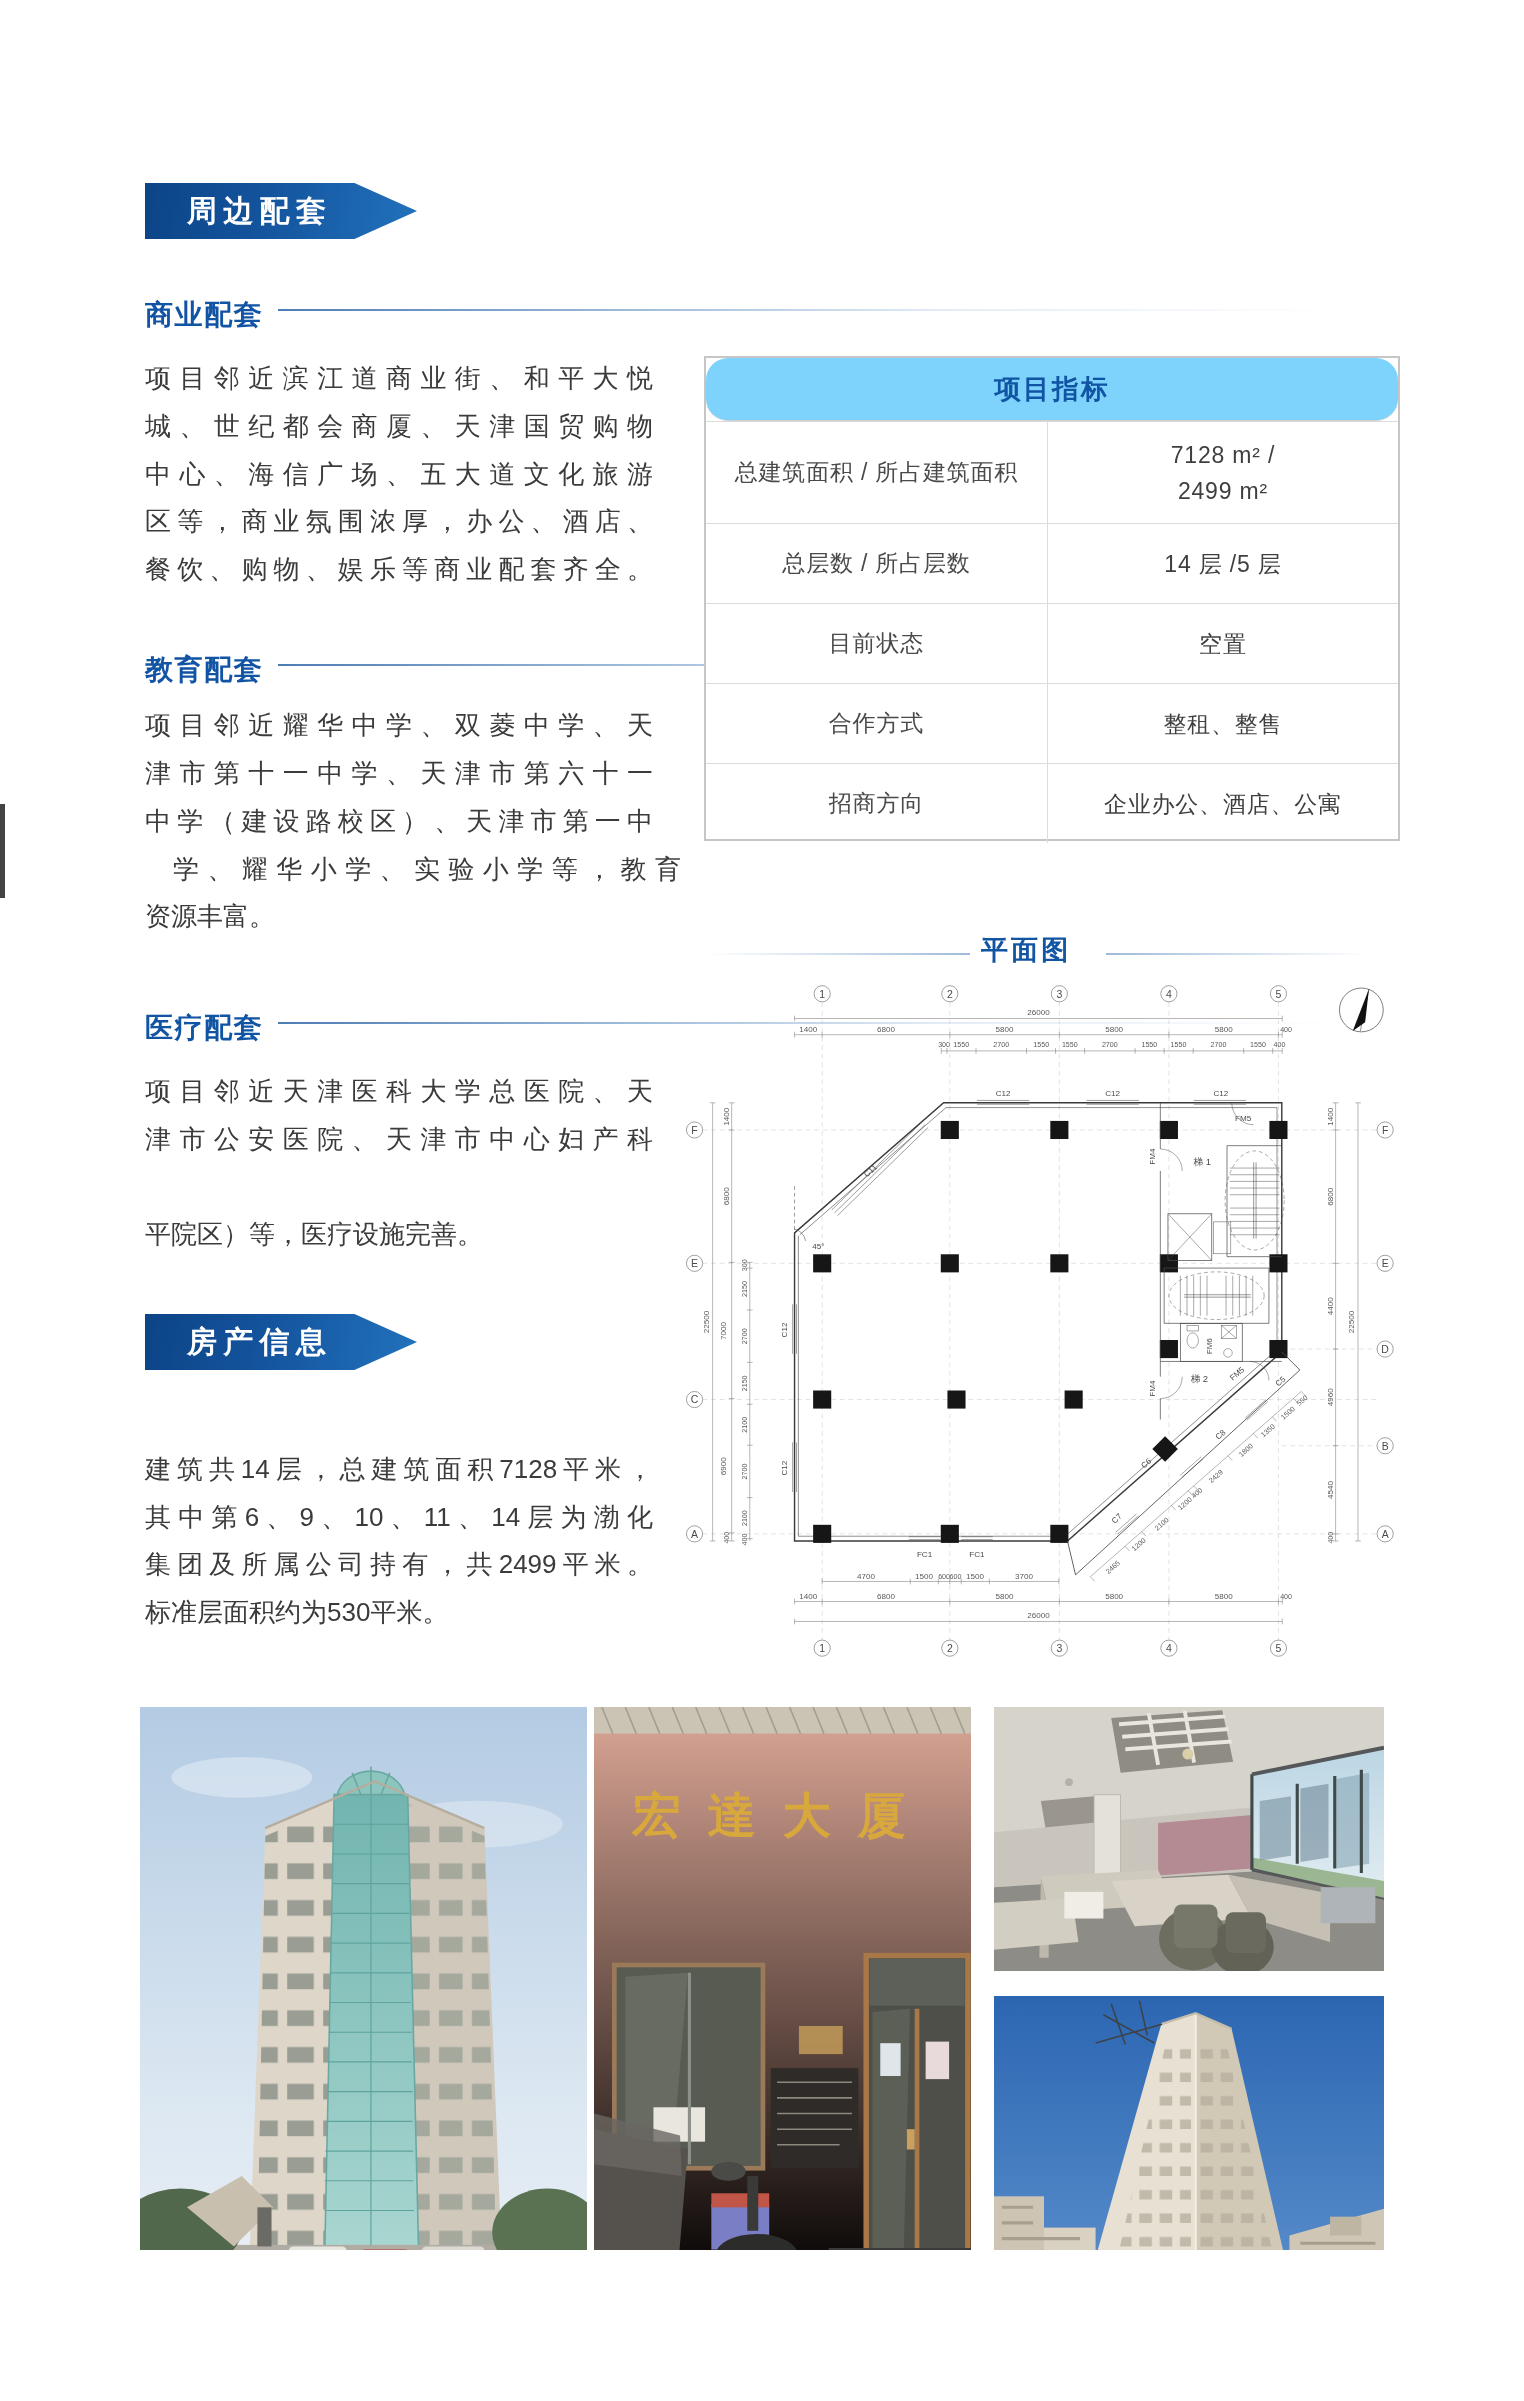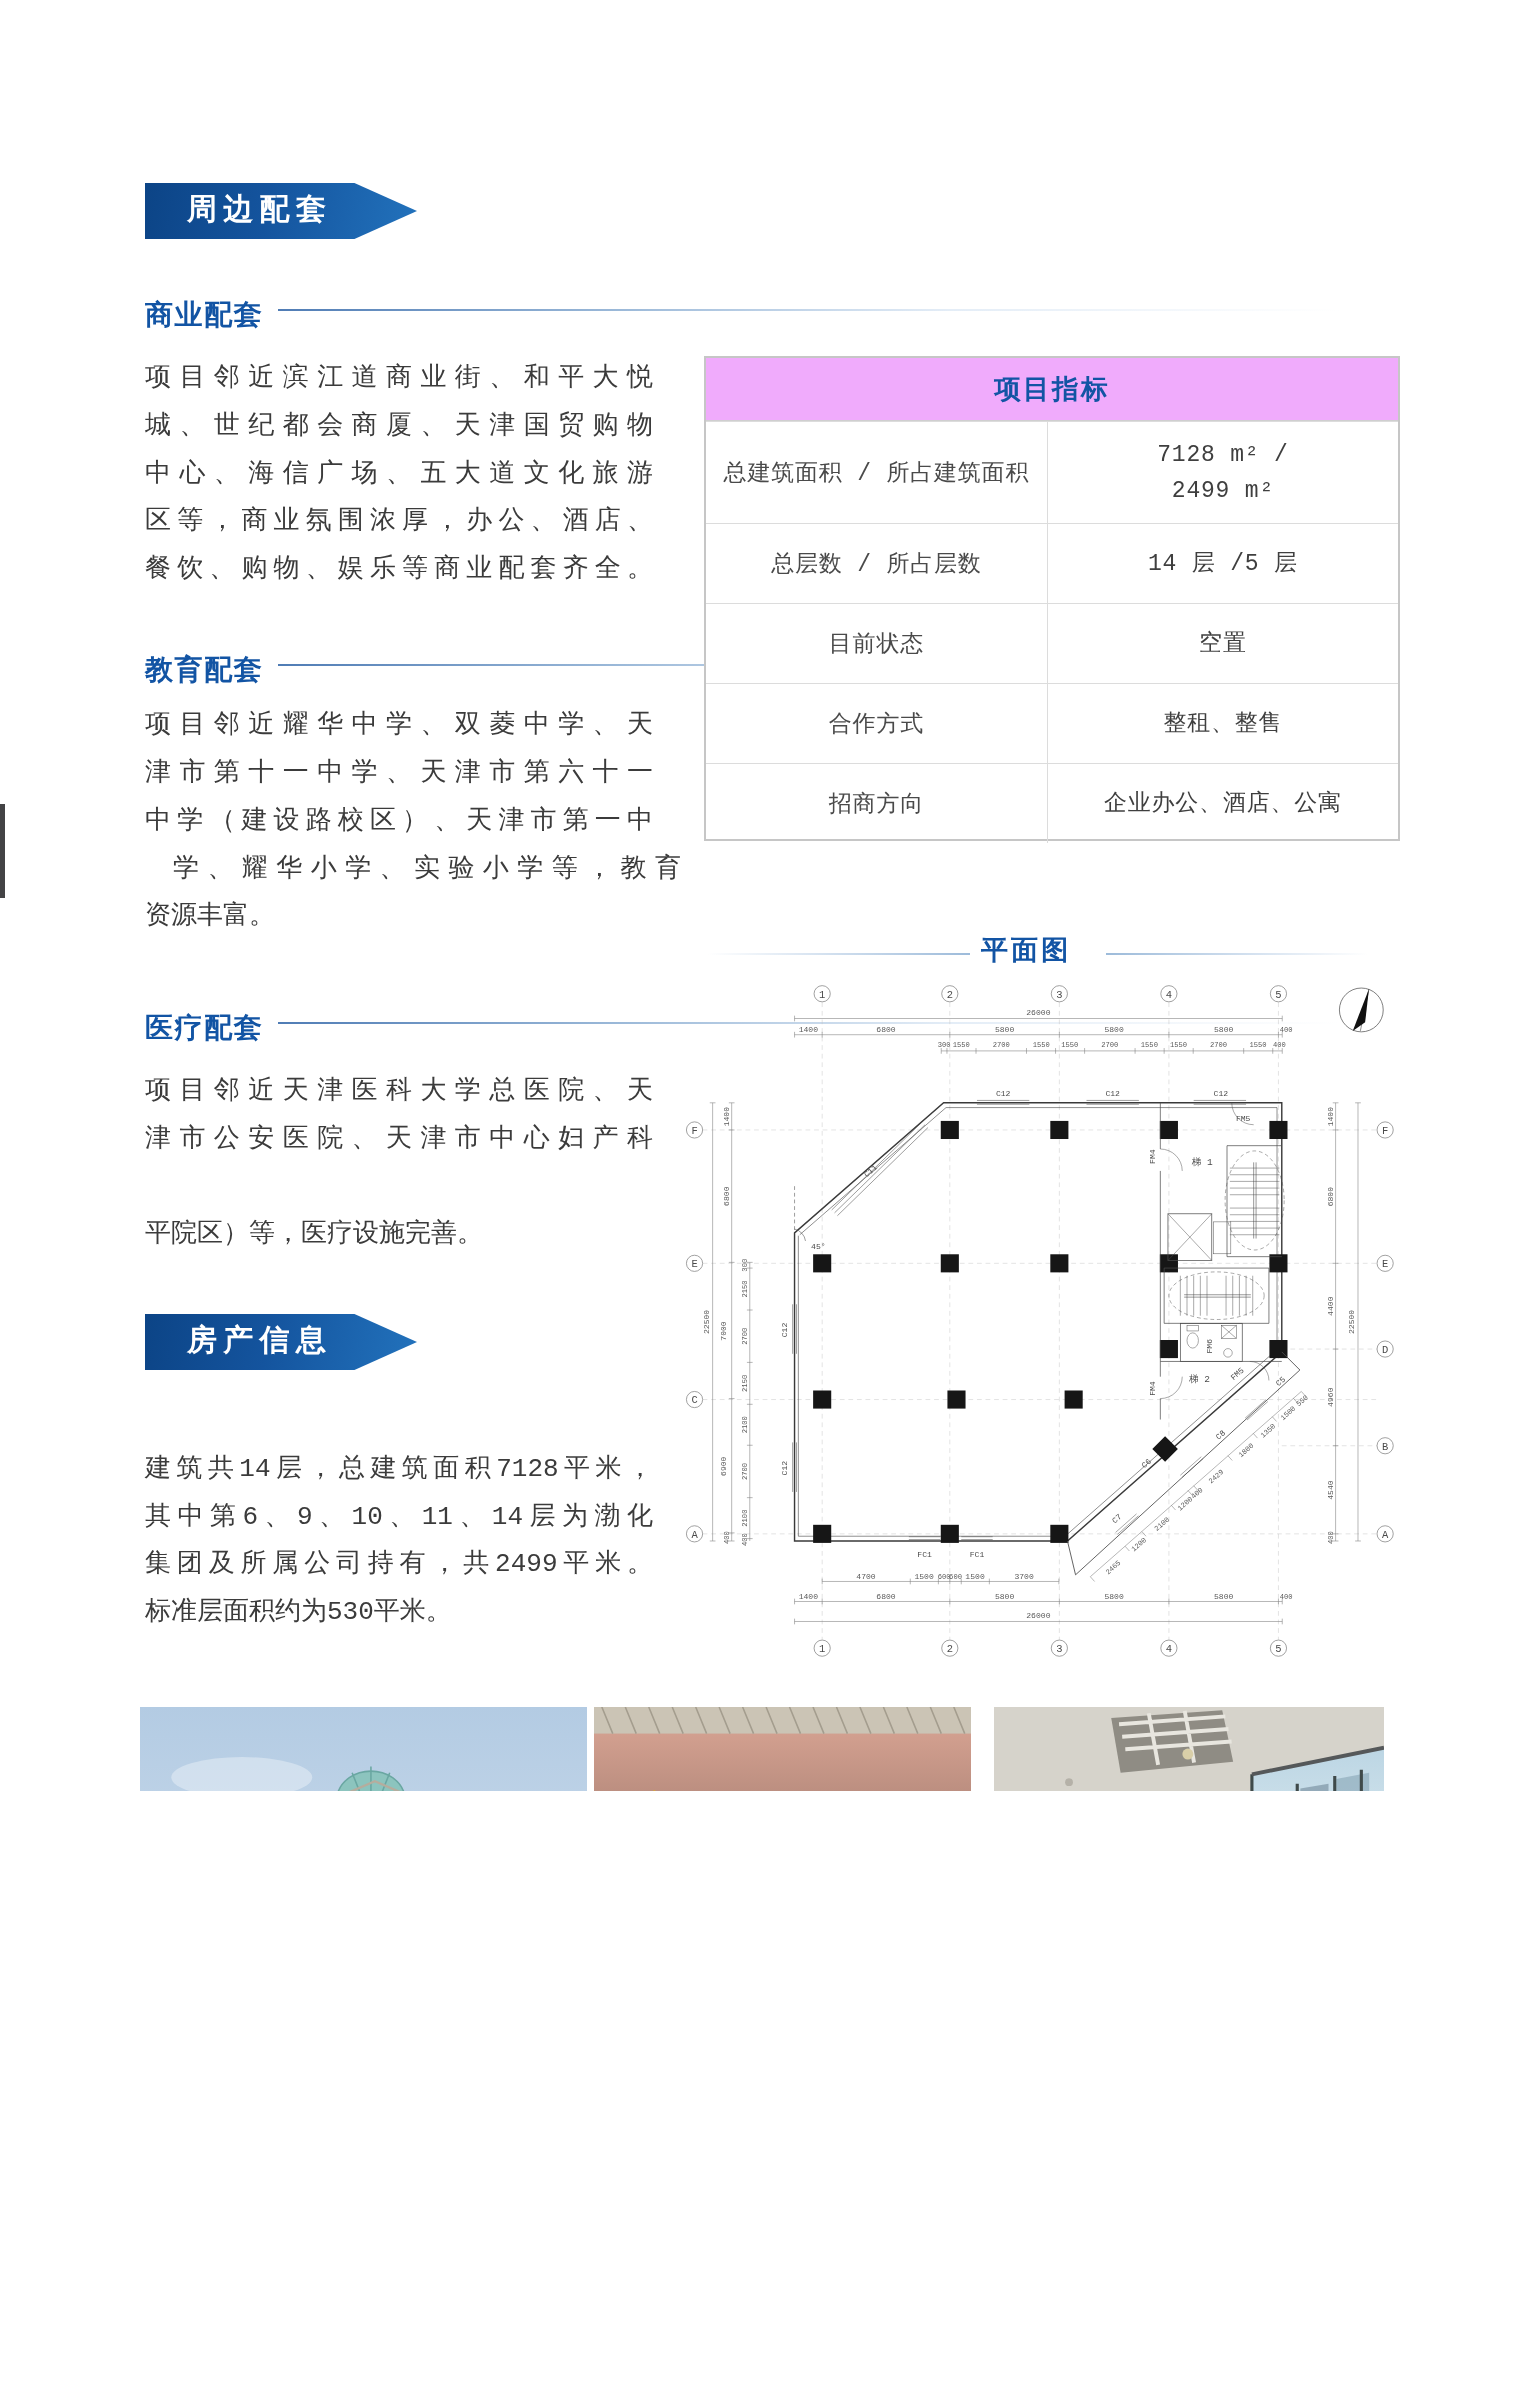--- a/index.html
+++ b/index.html
@@ -1,38 +1,38 @@
 <!DOCTYPE html>
 <html style="font-size:12.5px"><head>
 <meta charset="utf-8">
 <style>
   html,body{margin:0;padding:0;background:#ffffff;}
-  .page{position:relative;width:1524px;height:1791px;background:#ffffff;overflow:hidden;
-        font-family:Liberation Mono, monospace;}
+  .page{position:relative;width:1524px;height:2250px;background:#ffffff;overflow:hidden;
+        font-family:Liberation Sans, sans-serif;}
   .edge-strip{position:absolute;left:0;top:804px;width:4.7px;height:94px;background:#434345;}
   
   .badge{position:absolute;left:145px;width:272px;height:56px;
          background:linear-gradient(100deg,#0c4486 0%,#14549e 45%,#2272bc 100%);
          clip-path:polygon(0 0,77% 0,100% 50%,77% 100%,0 100%);}
   .badge span{display:block;line-height:56px;padding-left:42px;color:#ffffff;
               font-size:30px;font-weight:bold;letter-spacing:6.3px;}
   
   .h2{position:absolute;left:145px;color:#1254a4;font-size:28px;font-weight:bold;letter-spacing:1.6px;}
   .hline{position:absolute;left:278px;width:1118px;height:2.3px;
          background:linear-gradient(to right,#4f7cb5 0%,#9ab8d8 30%,rgba(205,222,240,.55) 60%,rgba(255,255,255,0) 95%);}
   
   .bline{position:absolute;left:145px;width:508px;height:48px;line-height:48px;
          font-size:26px;color:#3b3b3b;text-align:justify;text-align-last:justify;white-space:nowrap;}
   .bline.short{text-align-last:left;}
   
   .ptable{position:absolute;left:704px;top:356px;width:696px;height:485px;
           border:2.3px solid #c6c6c6;box-sizing:border-box;background:#ffffff;}
-  .pt-head{height:63px;background:#f0abfc;border-bottom:1.6px solid #cfcfcf;box-sizing:border-box;
+  .pt-head{height:63px;background:#7dd3fc;border-bottom:1.6px solid #cfcfcf;box-sizing:border-box;
            display:flex;align-items:center;justify-content:center;
-           color:#1254a4;font-size:26.6px;font-weight:bold;letter-spacing:2.3px;}
+           color:#1254a4;font-size:26.6px;font-weight:bold;letter-spacing:2.3px;border-radius:22px;}
   .pt-row{display:flex;box-sizing:border-box;border-top:1.6px solid #dcdcdc;}
   .pt-row:first-of-type{border-top:none;}
   .pt-label{width:49.4%;box-sizing:border-box;border-right:1.6px solid #dcdcdc;
             display:flex;align-items:center;justify-content:center;
             color:#4a4a4a;font-size:23px;letter-spacing:0.8px;text-align:center;}
   .pt-value{flex:1;display:flex;flex-direction:column;align-items:center;justify-content:center;
             color:#3f3f3f;font-size:23px;letter-spacing:0.8px;line-height:36px;text-align:center;}
   
   .plan-title{position:absolute;left:981px;top:932px;width:117px;text-align:left;
               color:#1254a4;font-size:27px;font-weight:bold;letter-spacing:3.1px;}

